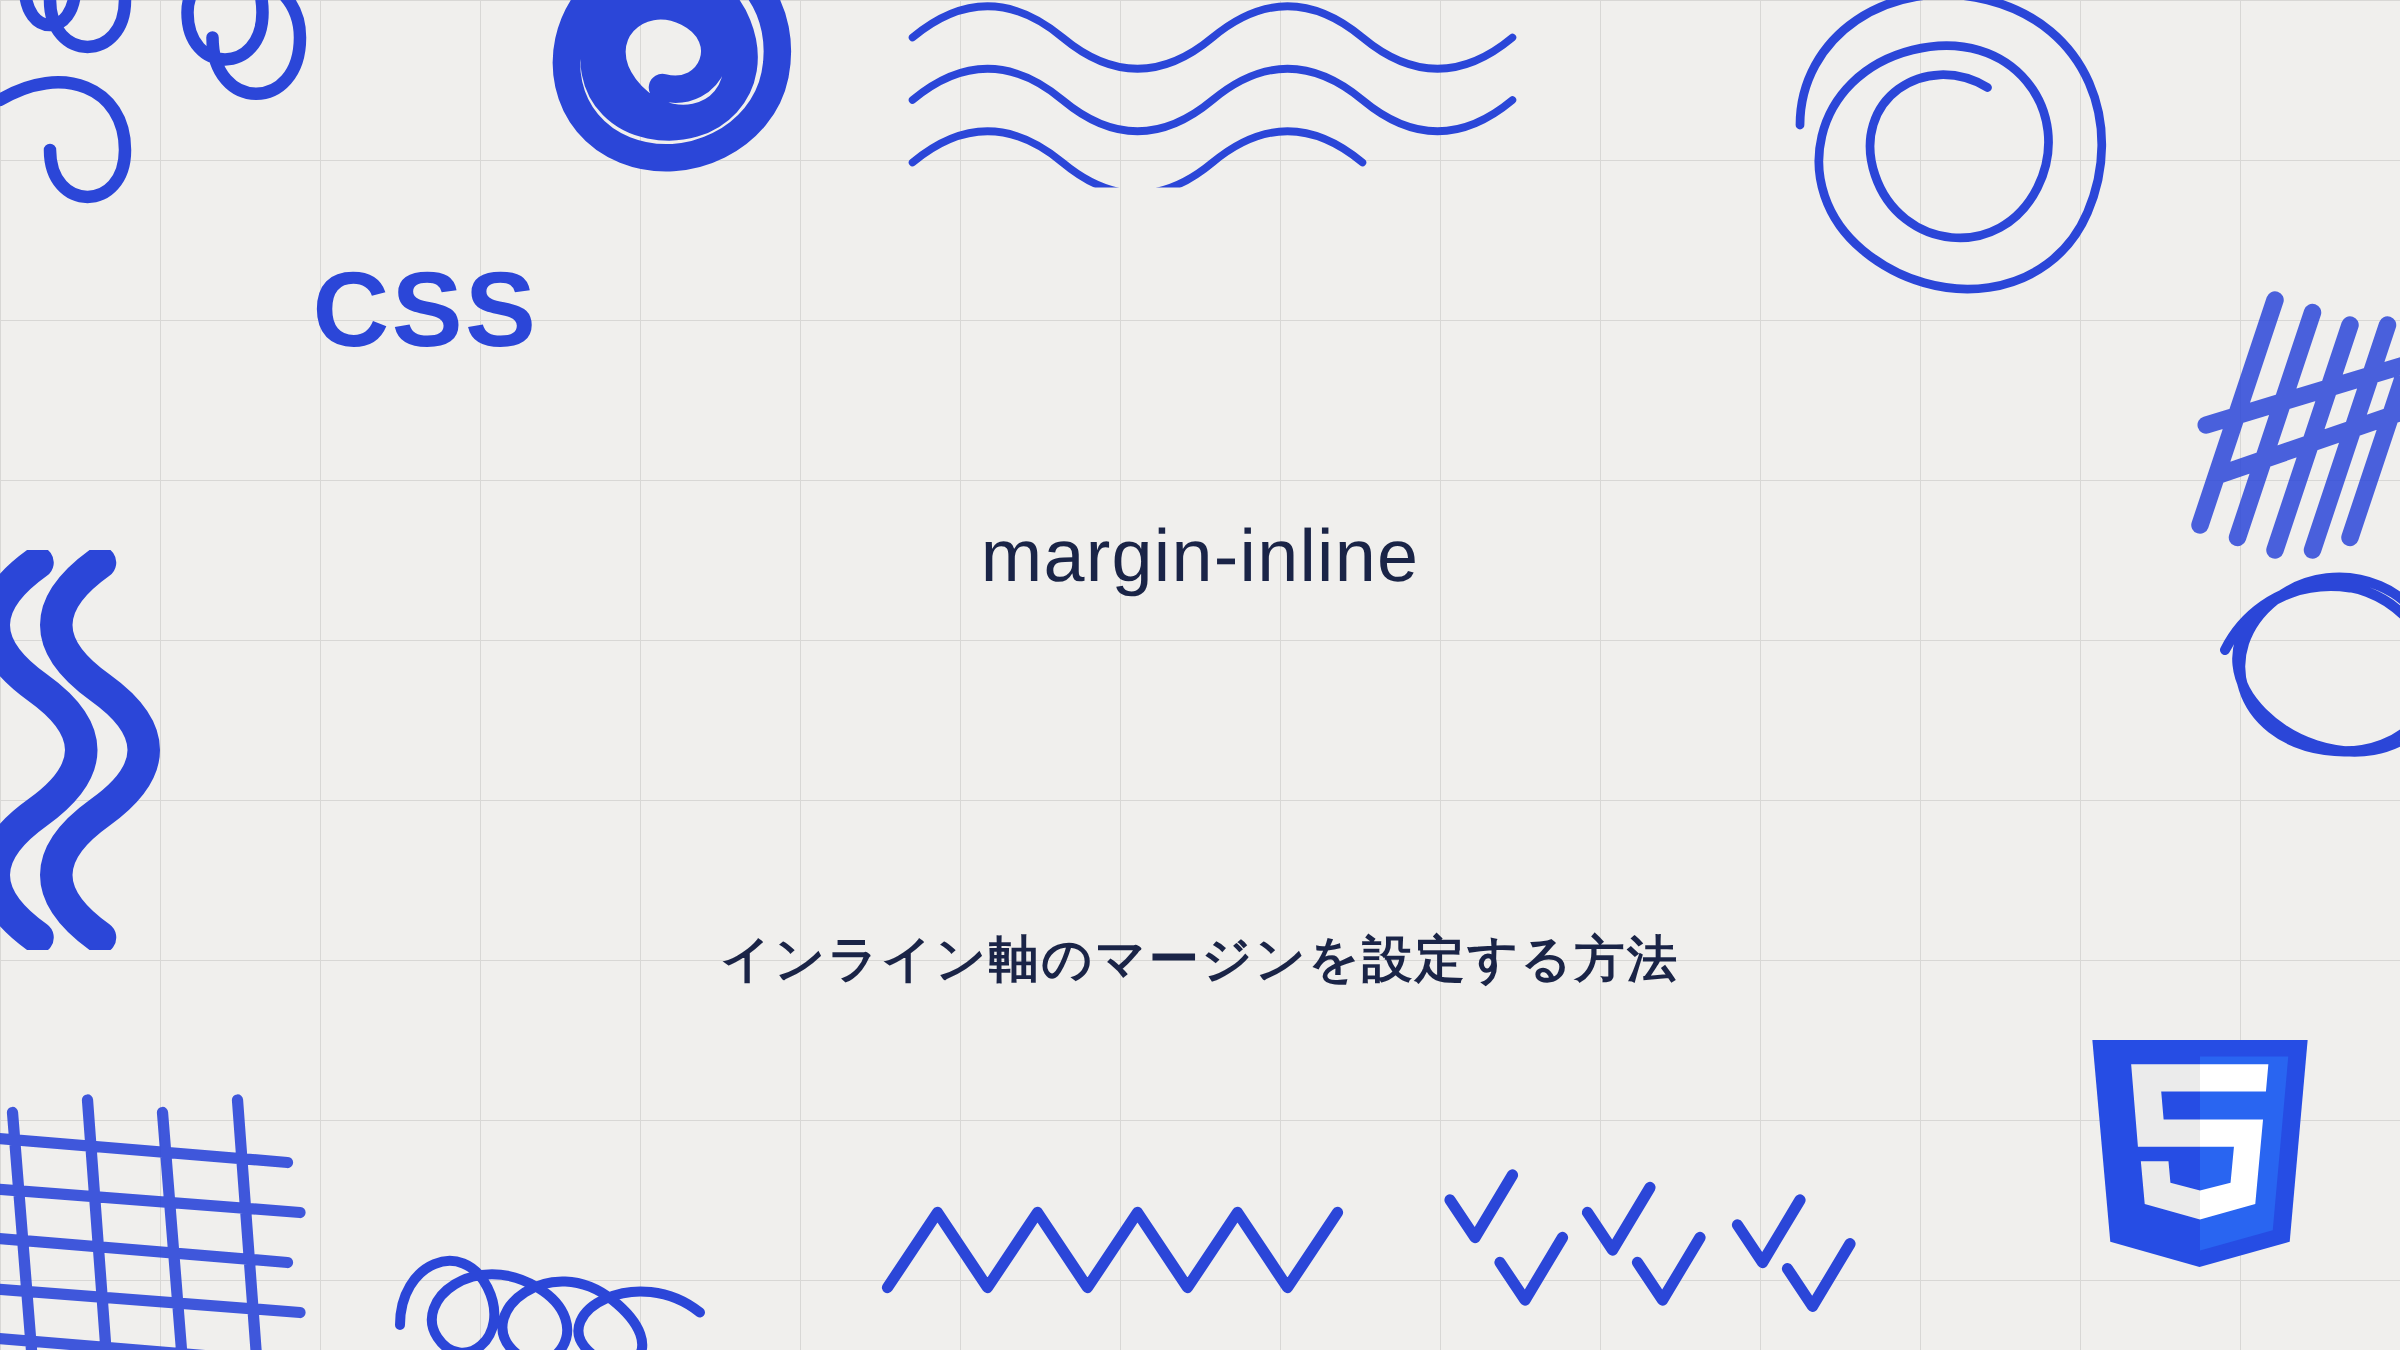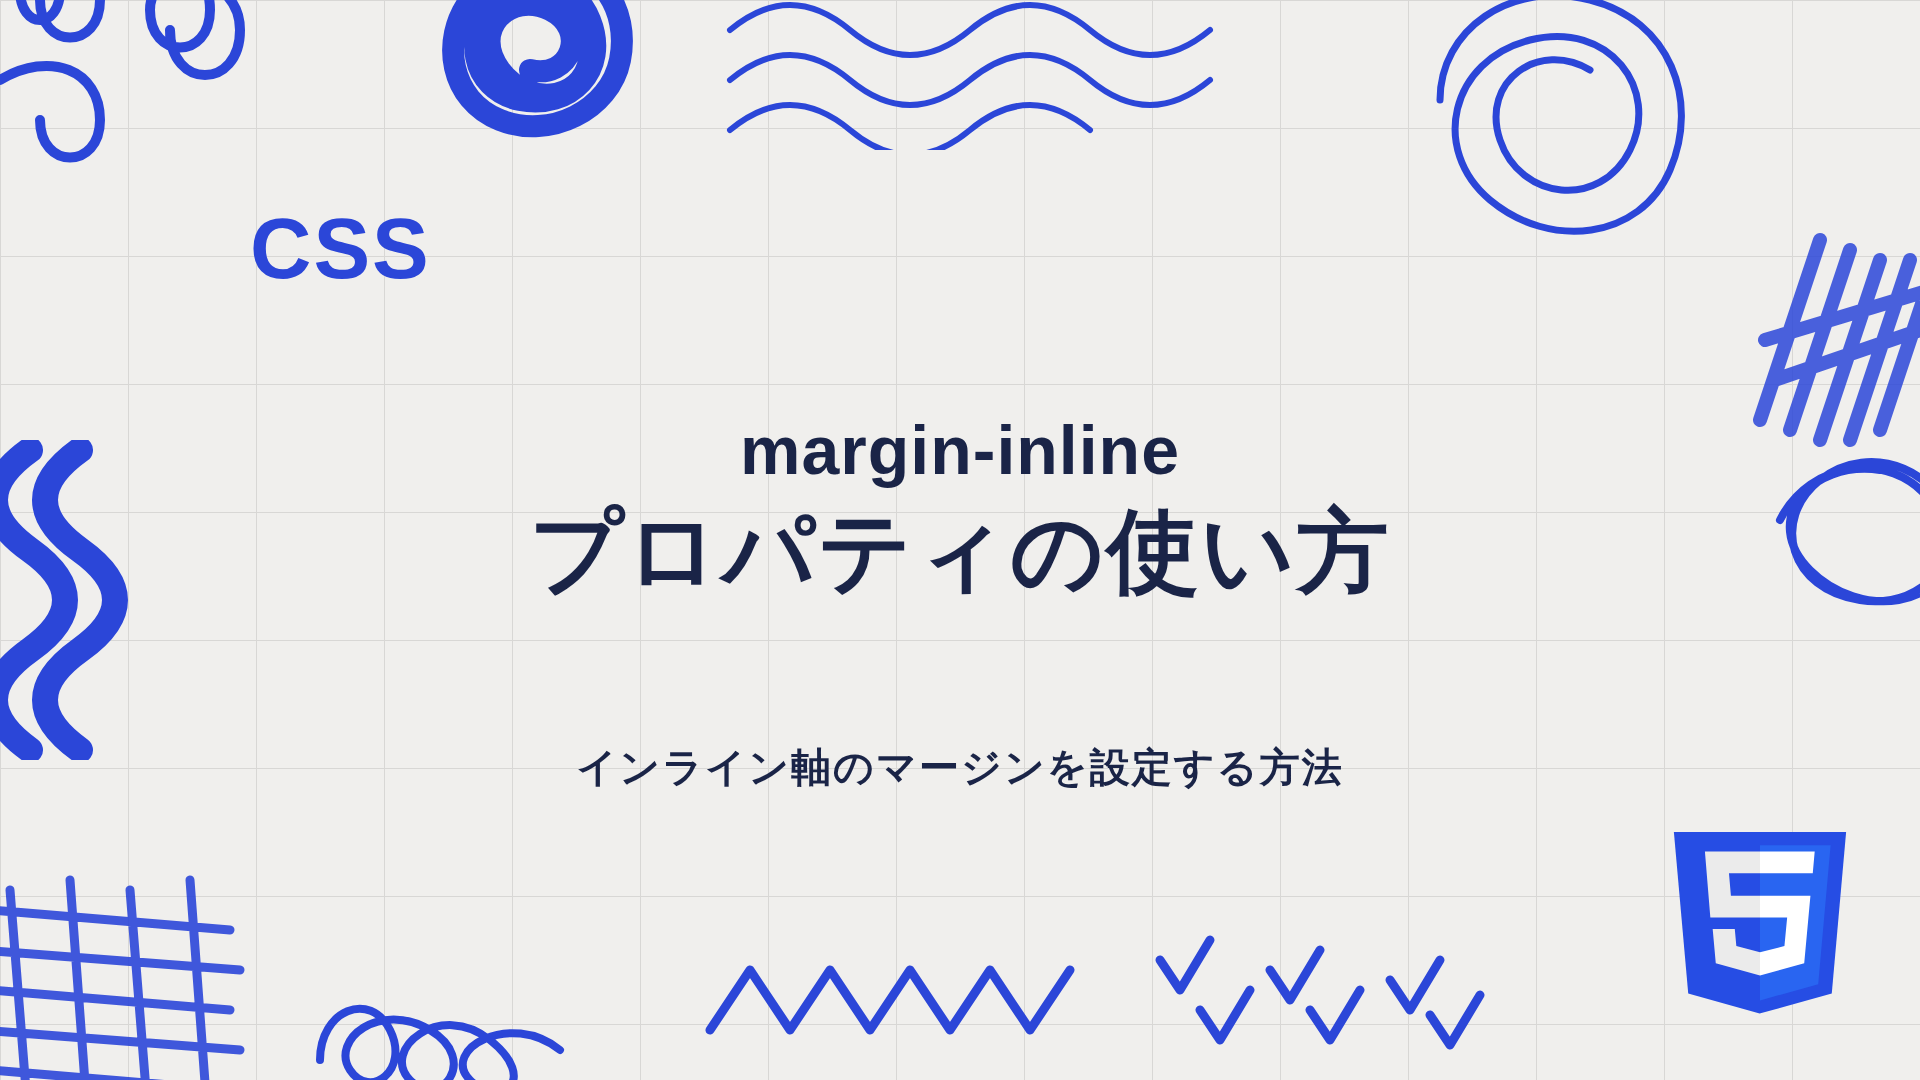--- a/index.html
+++ b/index.html
@@ -39,22 +39,22 @@
     
     .title-container {
       position: absolute;
       top: 410px;
       left: 50%;
       transform: translateX(-50%);
       text-align: center;
     }
     
     .title-line1 {
-      font-size: 68px;
-      font-weight: 700;
+      font-size: 59px;
+      font-weight: 400;
       color: #1a2447;
       line-height: 1.2;
       letter-spacing: 1px;
       text-align: center;
     }
     
     .title-line2 {
       font-size: 92px;
       font-weight: 800;
       color: #1a2447;
@@ -229,21 +229,20 @@
     <path d="M 60 90 L 80 120 L 110 70" stroke="#2b46d8" stroke-width="9" fill="none" stroke-linecap="round" stroke-linejoin="round"></path>
     <path d="M 170 90 L 190 120 L 220 70" stroke="#2b46d8" stroke-width="9" fill="none" stroke-linecap="round" stroke-linejoin="round"></path>
     <path d="M 250 60 L 270 90 L 300 40" stroke="#2b46d8" stroke-width="9" fill="none" stroke-linecap="round" stroke-linejoin="round"></path>
     <path d="M 290 95 L 310 125 L 340 75" stroke="#2b46d8" stroke-width="9" fill="none" stroke-linecap="round" stroke-linejoin="round"></path>
   </svg>
 
   <div class="category-label">CSS</div>
 
   <div class="title-container">
     <div class="title-line1">margin-inline</div>
-    <div class="title-line2">プロパティの使い方</div>
   </div>
 
   <div class="subtitle">インライン軸のマージンを設定する方法</div>
 
   <svg class="css3-logo" viewBox="0 0 512 580">
     <path fill="#264de4" d="M71 460 L34 44 478 44 441 460 255 512z"></path>
     <path fill="#2965f1" d="M256 478 L406 436 438 78 256 78z"></path>
     <path fill="#ebebeb" d="M256 208 L181 208 176 150 256 150 256 94 114 94 128 264 256 264z M256 354 L195 338 191 294 134 294 142 382 256 414z"></path>
     <path fill="#ffffff" d="M256 208 L256 264 326 264 319 338 256 354 256 414 370 382 386 208z M256 94 L256 150 392 150 397 94z"></path>
   </svg>

